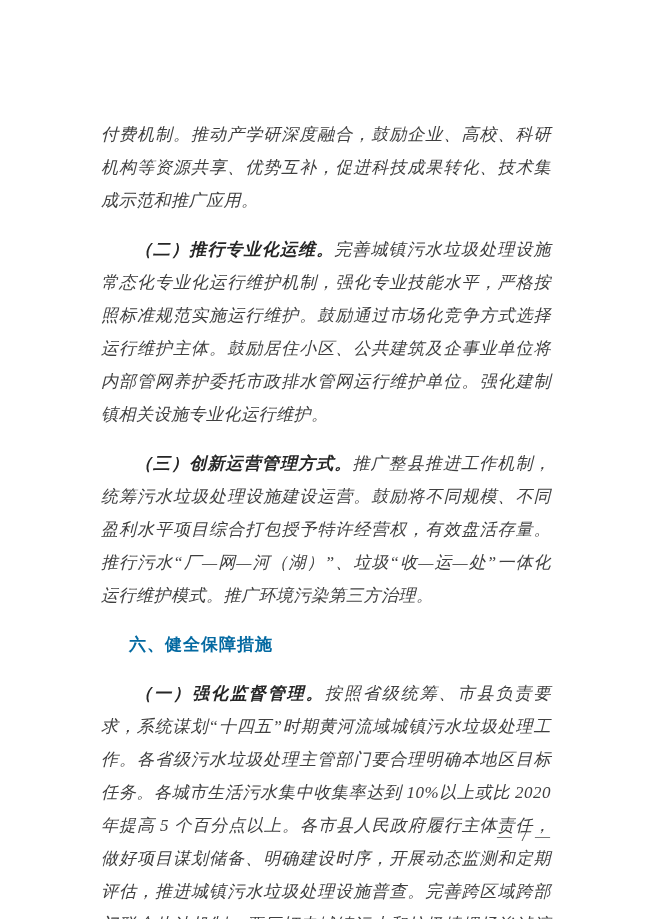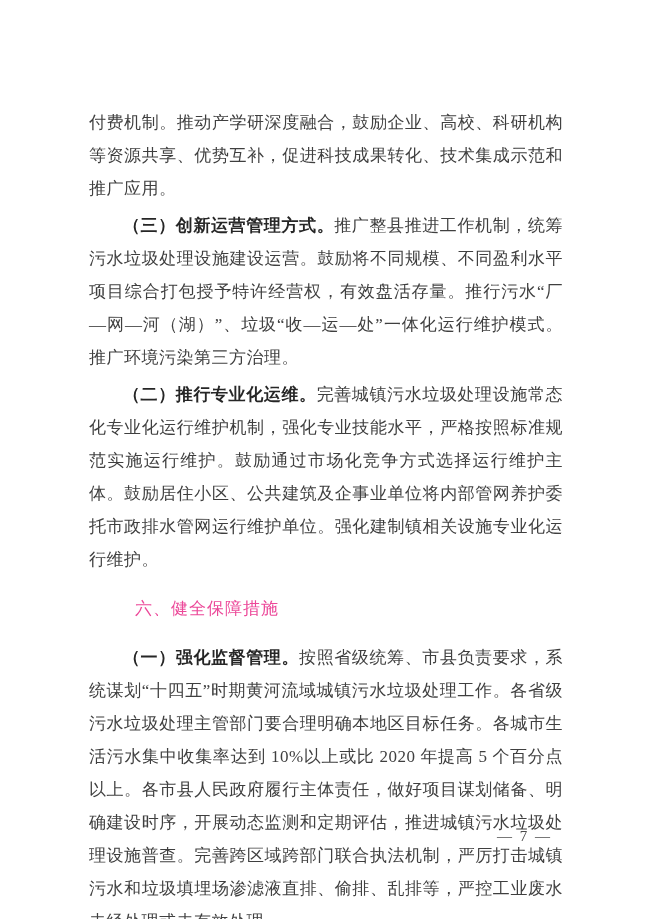--- a/index.html
+++ b/index.html
@@ -16,41 +16,42 @@
     font-family: "Liberation Serif", "DejaVu Serif", serif;
     color: #3f3f3f;
   }
   .content {
     position: absolute;
     top: 102px;
     left: 85px;
     width: 482px;
   }
   .para {
-    margin: 4px;
+    margin: 16px;
     font-size: 17px;
     line-height: 33px;
     text-align: justify;
     letter-spacing: 0.5px;
     color: #3f3f3f;
+    font-style: italic;
   }
   .para.indent {
     text-indent: 2em;
   }
   .para .lead {
     font-weight: bold;
     color: #262626;
   }
   .section-heading {
-    margin: 16px;
+    margin: 10px;
     font-family: "Liberation Sans", "DejaVu Sans", sans-serif;
     font-size: 17px;
     line-height: 33px;
-    font-weight: normal;
-    color: #ec4899;
+    font-weight: bold;
+    color: #0369a1;
     text-indent: 2em;
     letter-spacing: 1px;
   }
   .page-number {
     position: absolute;
     top: 826px;
     right: 98px;
     font-size: 15px;
     line-height: 20px;
     color: #4a4a4a;
@@ -59,23 +60,23 @@
   }
 </style>
 </head>
 <body>
 
 <div class="page">
   <div class="content">
 
     <p class="para"><span>付费机制。推动产学研深度融合，鼓励企业、高校、科研机构等资源共享、优势互补，促进科技成果转化、技术集成示范和推广应用。</span></p>
 
+    <p class="para indent"><span class="lead">（二）推行专业化运维。</span><span>完善城镇污水垃圾处理设施常态化专业化运行维护机制，强化专业技能水平，严格按照标准规范实施运行维护。鼓励通过市场化竞争方式选择运行维护主体。鼓励居住小区、公共建筑及企事业单位将内部管网养护委托市政排水管网运行维护单位。强化建制镇相关设施专业化运行维护。</span></p>
+
     <p class="para indent"><span class="lead">（三）创新运营管理方式。</span><span>推广整县推进工作机制，统筹污水垃圾处理设施建设运营。鼓励将不同规模、不同盈利水平项目综合打包授予特许经营权，有效盘活存量。推行污水“厂—网—河（湖）”、垃圾“收—运—处”一体化运行维护模式。推广环境污染第三方治理。</span></p>
-
-    <p class="para indent"><span class="lead">（二）推行专业化运维。</span><span>完善城镇污水垃圾处理设施常态化专业化运行维护机制，强化专业技能水平，严格按照标准规范实施运行维护。鼓励通过市场化竞争方式选择运行维护主体。鼓励居住小区、公共建筑及企事业单位将内部管网养护委托市政排水管网运行维护单位。强化建制镇相关设施专业化运行维护。</span></p>
 
     <h2 class="section-heading">六、健全保障措施</h2>
 
     <p class="para indent"><span class="lead">（一）强化监督管理。</span><span>按照省级统筹、市县负责要求，系统谋划“十四五”时期黄河流域城镇污水垃圾处理工作。各省级污水垃圾处理主管部门要合理明确本地区目标任务。各城市生活污水集中收集率达到 10%以上或比 2020 年提高 5 个百分点以上。各市县人民政府履行主体责任，做好项目谋划储备、明确建设时序，开展动态监测和定期评估，推进城镇污水垃圾处理设施普查。完善跨区域跨部门联合执法机制，严厉打击城镇污水和垃圾填埋场渗滤液直排、偷排、乱排等，严控工业废水未经处理或未有效处理</span></p>
 
   </div>
 
   <div class="page-number">— 7 —</div>
 </div>
 

